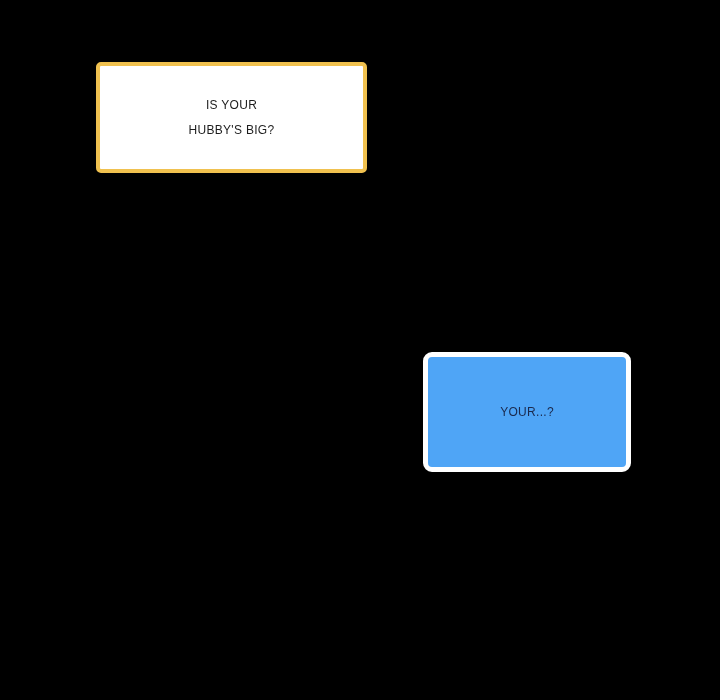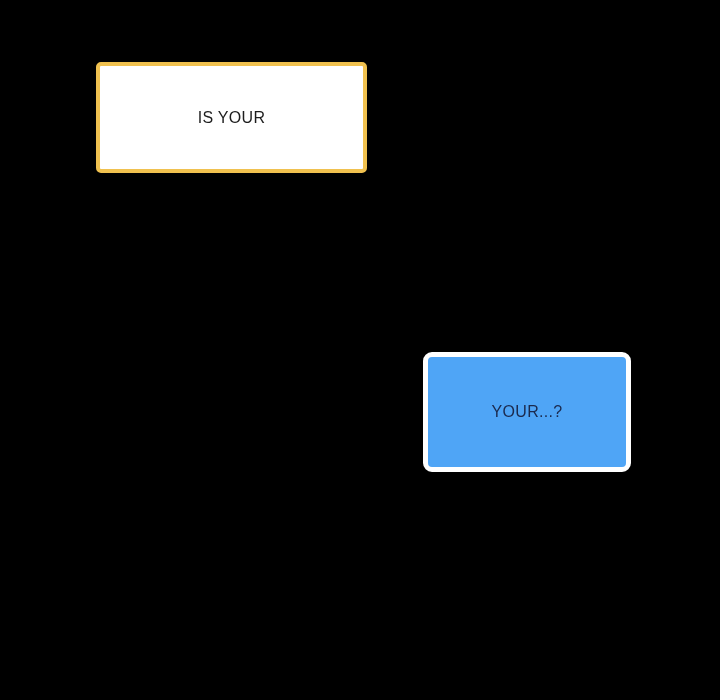--- a/index.html
+++ b/index.html
@@ -20,21 +20,21 @@
     background: #000000;
   }
   .speech-box {
     position: absolute;
     box-sizing: border-box;
     display: flex;
     flex-direction: column;
     align-items: center;
     justify-content: center;
     text-align: center;
-    font-size: 16px;
+    font-size: 12px;
     font-weight: 500;
     letter-spacing: 0.3px;
   }
   .speech-box--question {
     left: 96px;
     top: 62px;
     width: 271px;
     height: 111px;
     background: #FFFFFF;
     border: 4px solid #F0C14F;
@@ -60,19 +60,20 @@
     width: 100%;
   }
 </style>
 </head>
 <body>
 
 <div class="comic-page">
 
   <div class="speech-box speech-box--question">
     <span class="speech-line">IS YOUR</span>
+    <span class="speech-line">HUBBY'S BIG?</span>
   </div>
 
   <div class="speech-box speech-box--reply">
     <span class="speech-line">YOUR...?</span>
   </div>
 
 </div>
 
 </body></html>

